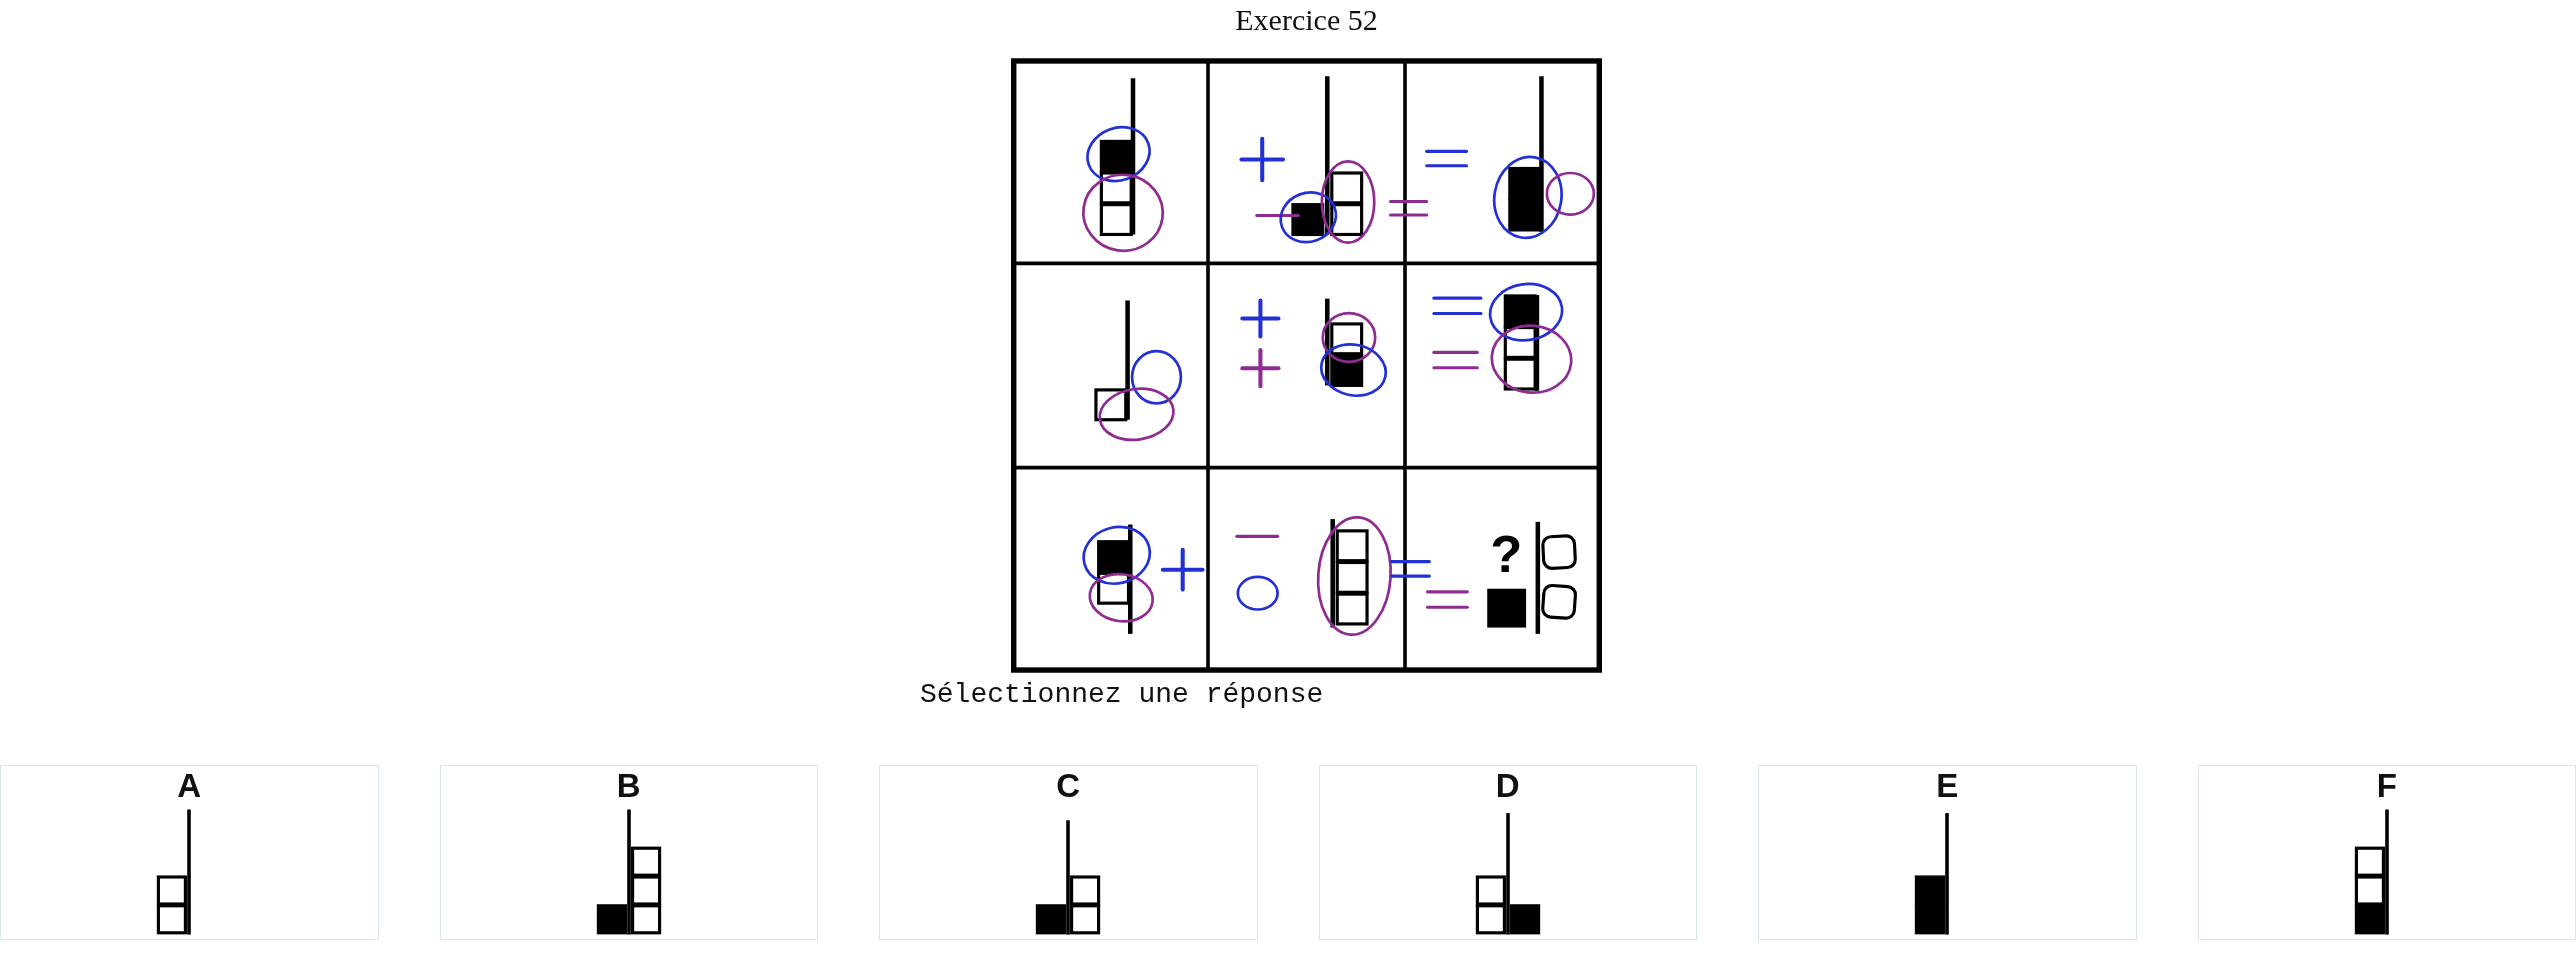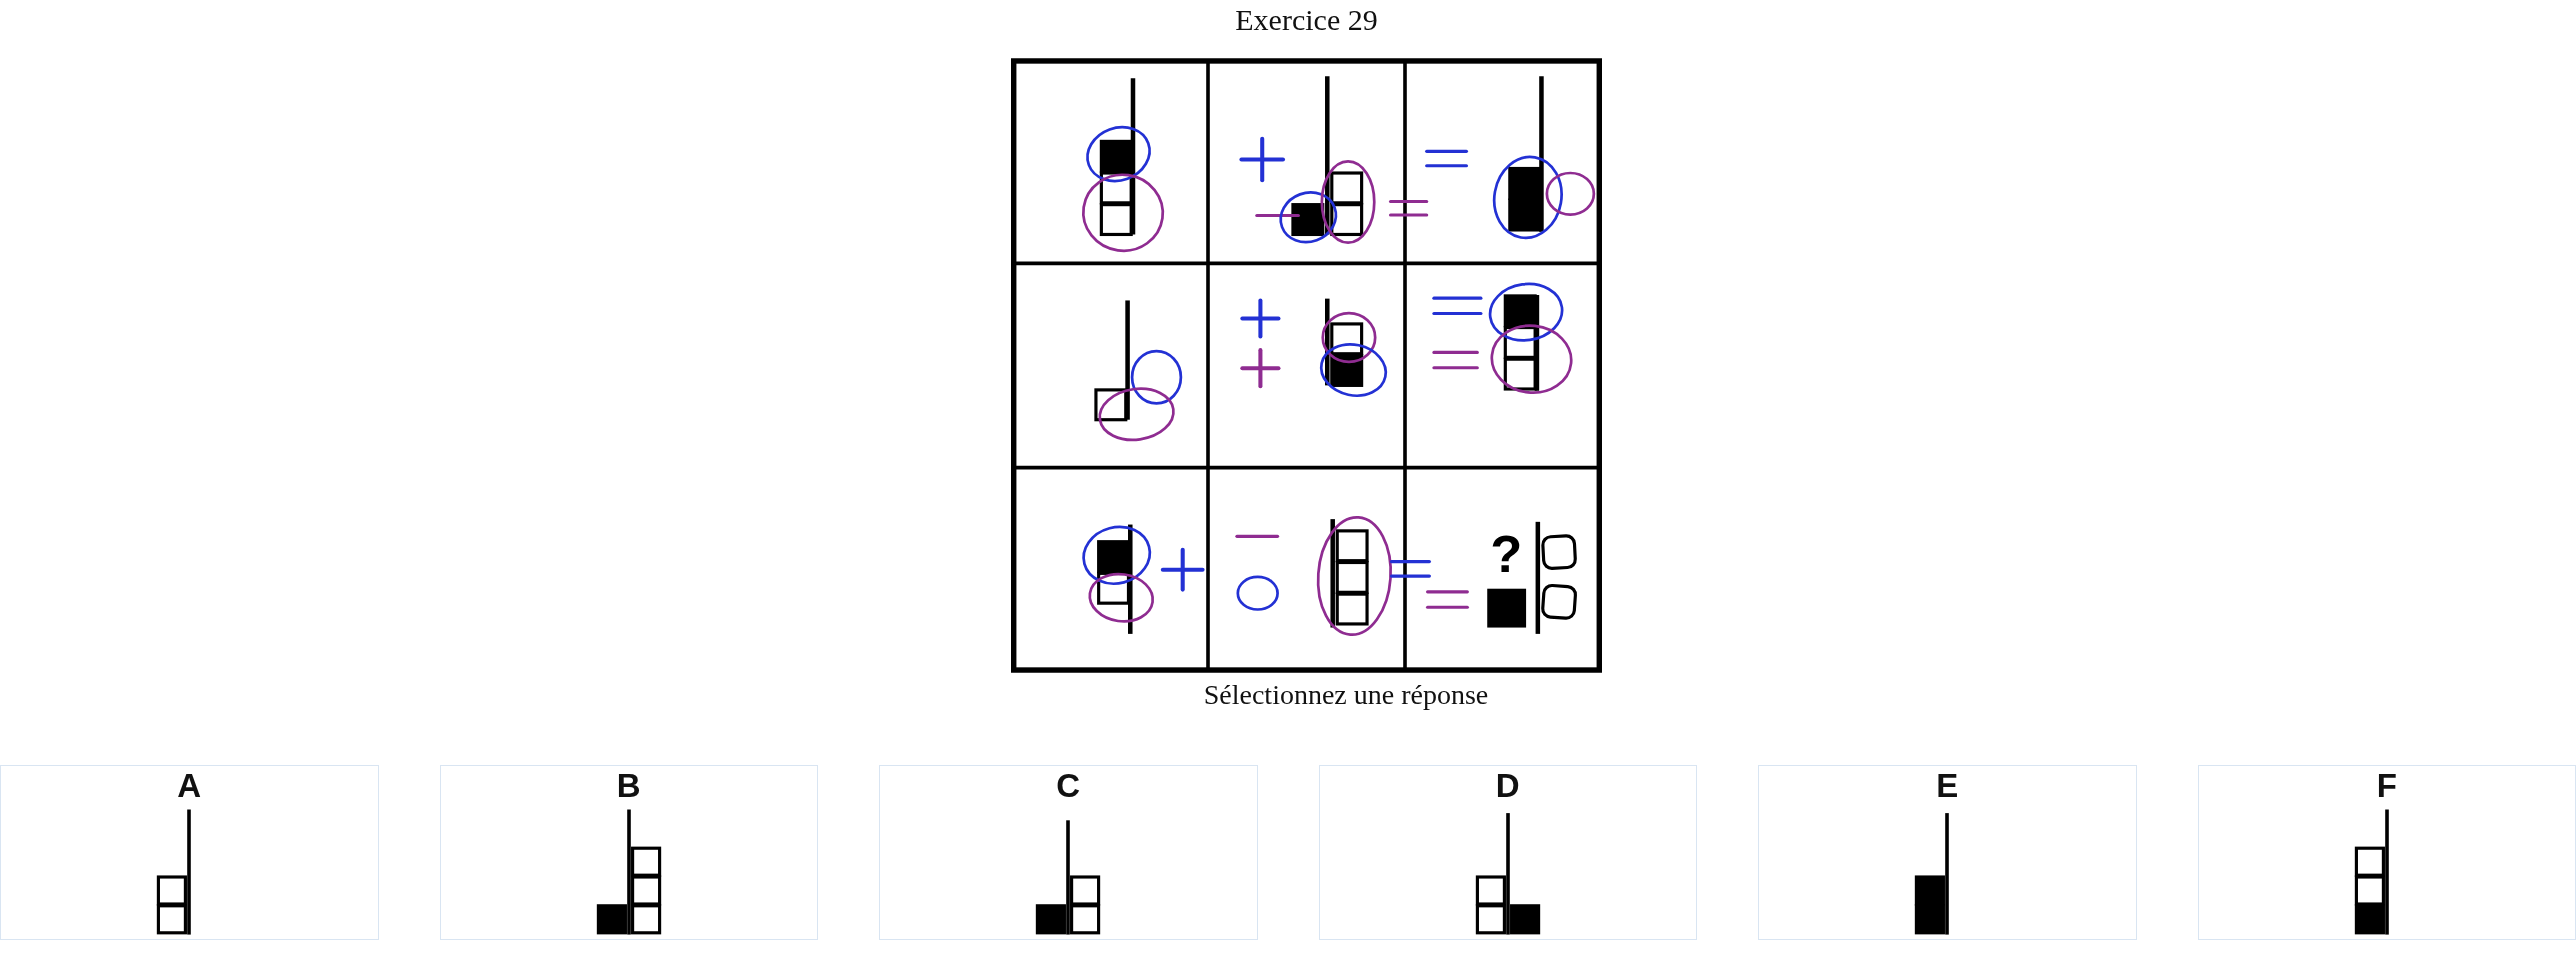--- a/index.html
+++ b/index.html
@@ -1,28 +1,28 @@
 <!DOCTYPE html>
 <html style="font-size:14.5px"><head>
 <meta charset="utf-8">
 <style>
   html,body{margin:0;padding:0;background:#ffffff;}
   body{width:2576px;height:958px;position:relative;overflow:hidden;font-family:"Liberation Serif",serif;color:#111;}
   .title{position:absolute;top:2.7px;left:1011px;width:591px;text-align:center;font-size:30px;}
   .grid-wrap{position:absolute;left:1011px;top:58px;width:591px;height:615px;}
-  .instruction{position:absolute;top:679px;left:960px;width:772px;text-align:center;font-size:28px;}
+  .instruction{position:absolute;top:679px;left:920px;width:772px;text-align:left;font-size:28px;font-family:Liberation Mono, monospace;}
   .answers{position:absolute;top:765px;left:0;width:2576px;display:flex;gap:61px;}
   .card{flex:1 1 0;border:0.9px solid #d9e5f2;background:#fff;height:175px;display:flex;flex-direction:column;align-items:center;box-sizing:border-box;}
   .letter{font-family:"Liberation Sans",sans-serif;font-weight:bold;font-size:33px;line-height:36px;margin-top:1.8px;}
   svg{display:block;}
 </style>
 </head>
 <body>
 
-<div class="title">Exercice 29</div>
+<div class="title">Exercice 52</div>
 
 <div class="grid-wrap">
   <svg id="grid-svg" width="591" height="615" viewBox="0 0 654 680">
       <rect x="3" y="3" width="648" height="674" fill="none" stroke="#000000" stroke-width="6"></rect>
       <line x1="218" y1="3" x2="218" y2="677" stroke="#000000" stroke-width="4"></line>
       <line x1="436" y1="3" x2="436" y2="677" stroke="#000000" stroke-width="4"></line>
       <line x1="3" y1="227" x2="651" y2="227" stroke="#000000" stroke-width="4"></line>
       <line x1="3" y1="453" x2="651" y2="453" stroke="#000000" stroke-width="4"></line>
       <line x1="135" y1="22" x2="135" y2="195" stroke="#000000" stroke-width="5"></line>
       <rect x="100" y="92" width="33" height="33" fill="#000000" stroke="#000000" stroke-width="3.5"></rect>

